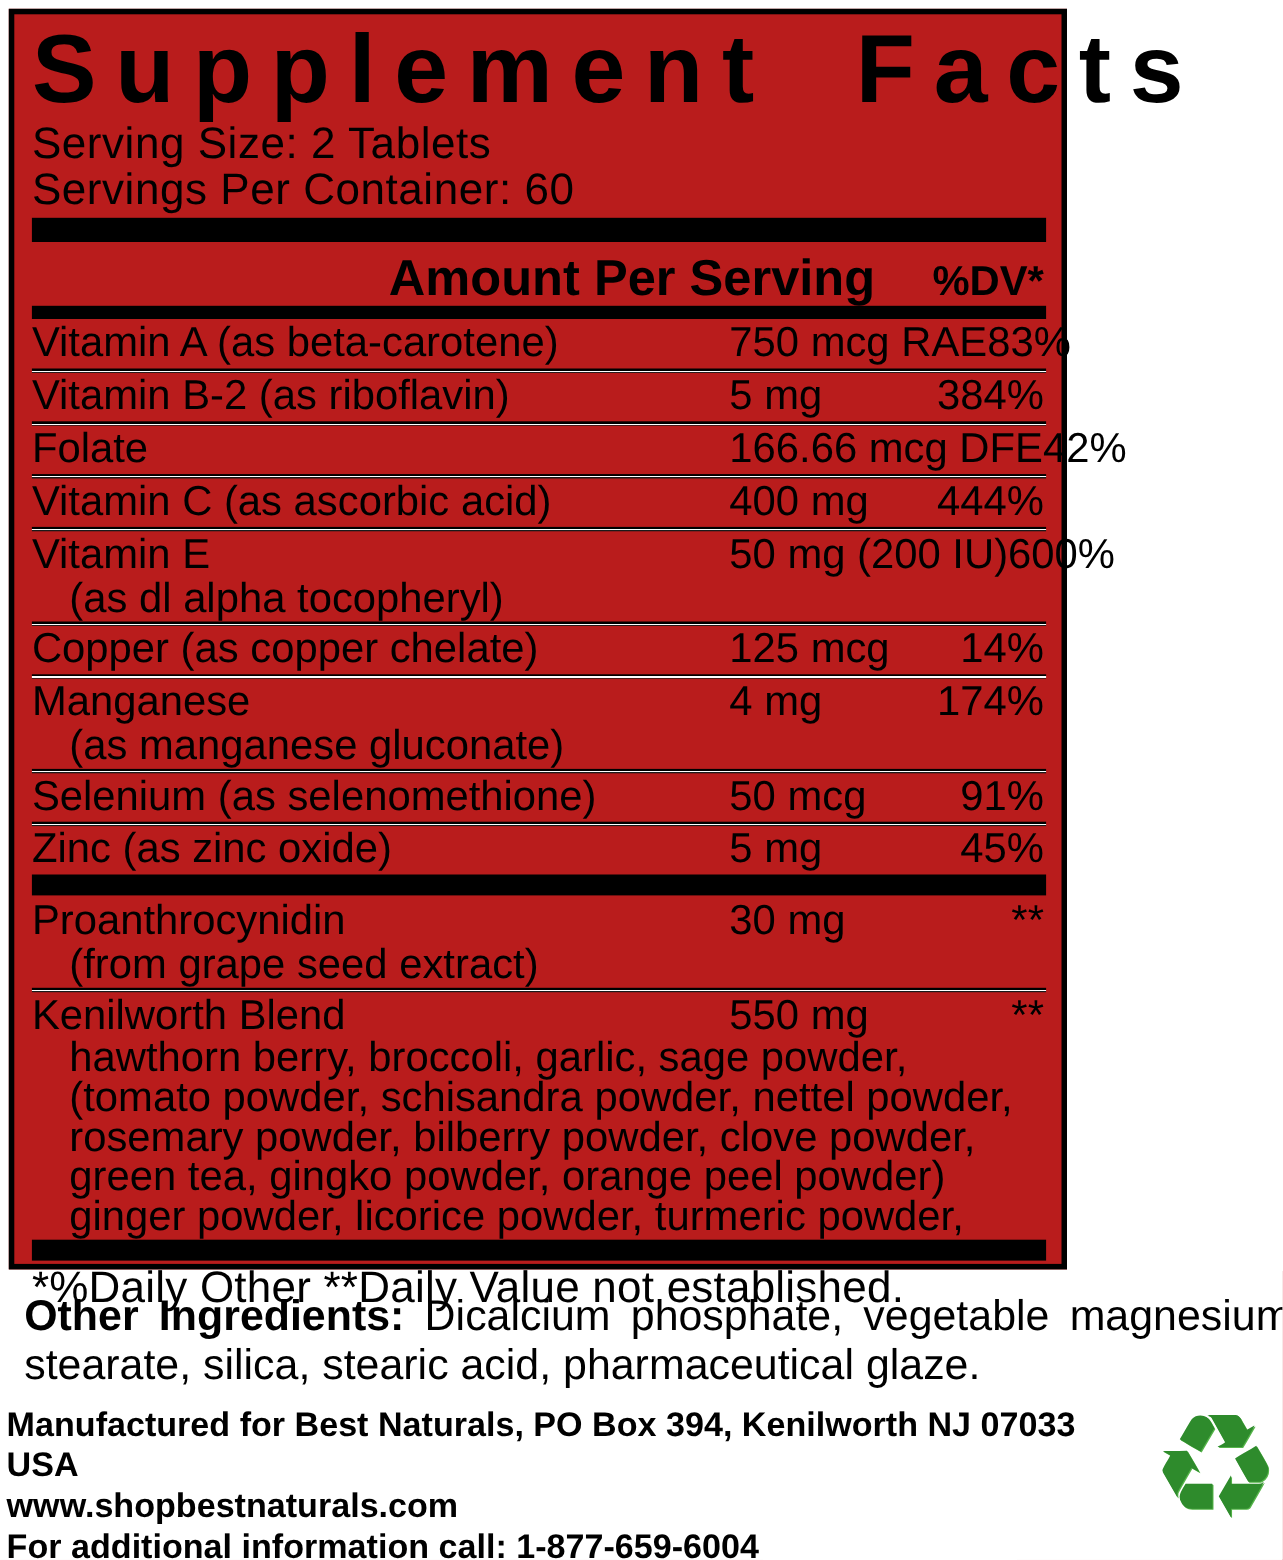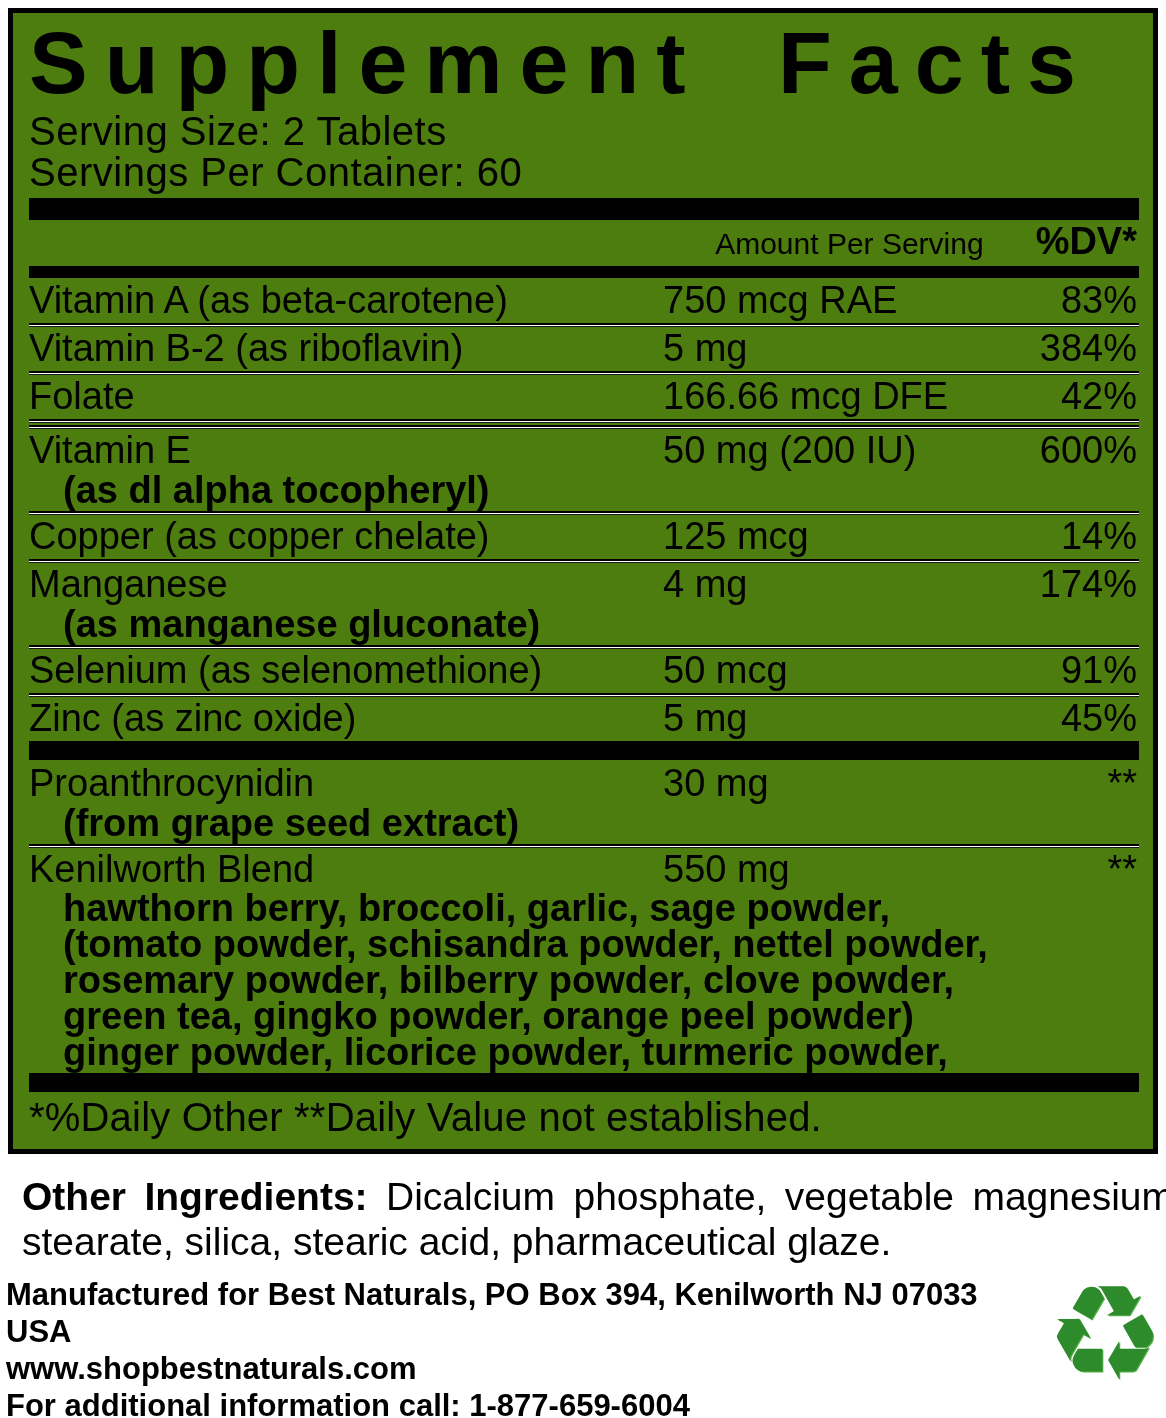--- a/index.html
+++ b/index.html
@@ -11,24 +11,24 @@
     overflow: hidden;
     font-family: "Liberation Sans", sans-serif;
     color: #000;
   }
 
   
   .panel {
     box-sizing: border-box;
     position: absolute;
     left: 8px; top: 8px;
-    width: 1150px; height: 1146px;
+    width: 962px; height: 1146px;
     border: 5px solid #000;
     padding: 2px 14px 4px 16px;
-    background: #4d7c0f;
+    background: #b91c1c;
   }
   .title {
     margin: 0;
     font-size: 88px;
     font-weight: 700;
     letter-spacing: 17px;
     word-spacing: 34px;
     line-height: 96px;
     white-space: nowrap;
   }
@@ -44,38 +44,37 @@
   .bar-foot  { height: 19px; margin: 3px 0 2px 0; }
 
   .thead {
     display: flex;
     justify-content: flex-end;
     align-items: baseline;
     gap: 52px;
     line-height: 42px;
     padding-right: 2px;
   }
-  .th-amount { font-size: 30px; font-weight: 400; }
+  .th-amount { font-size: 46px; font-weight: 700; margin-top: 11px; }
   .th-dv     { font-size: 38px; font-weight: 700; }
 
   .row {
     display: grid;
     grid-template-columns: 634px 1fr auto;
     align-items: baseline;
     line-height: 41px;
     font-size: 38px;
     white-space: nowrap;
   }
   .c-dv { padding-right: 2px; }
   .subline {
     font-size: 38px;
     line-height: 38px;
     padding-left: 34px;
     white-space: nowrap;
-    font-weight: bold;
   }
   .blend-lines .subline { line-height: 36px; }
   .sep {
     height: 4px;
     margin: 2px 0 1px 0;
     background: linear-gradient(to bottom, #000 0, #000 2px, #fff 2px, #fff 3px, #1a1a1a 3px, #1a1a1a 4px);
   }
   .footnote {
     font-size: 40px;
     line-height: 43px;
@@ -147,20 +146,25 @@
     </div>
     <div class="sep"></div>
 
     <div class="row">
       <span class="c-name">Folate</span>
       <span class="c-amt">166.66 mcg DFE</span>
       <span class="c-dv">42%</span>
     </div>
     <div class="sep"></div>
 
+    <div class="row">
+      <span class="c-name">Vitamin C (as ascorbic acid)</span>
+      <span class="c-amt">400 mg</span>
+      <span class="c-dv">444%</span>
+    </div>
     <div class="sep"></div>
 
     <div class="row">
       <span class="c-name">Vitamin E</span>
       <span class="c-amt">50 mg (200 IU)</span>
       <span class="c-dv">600%</span>
     </div>
     <div class="subline">(as dl alpha tocopheryl)</div>
     <div class="sep"></div>
 

